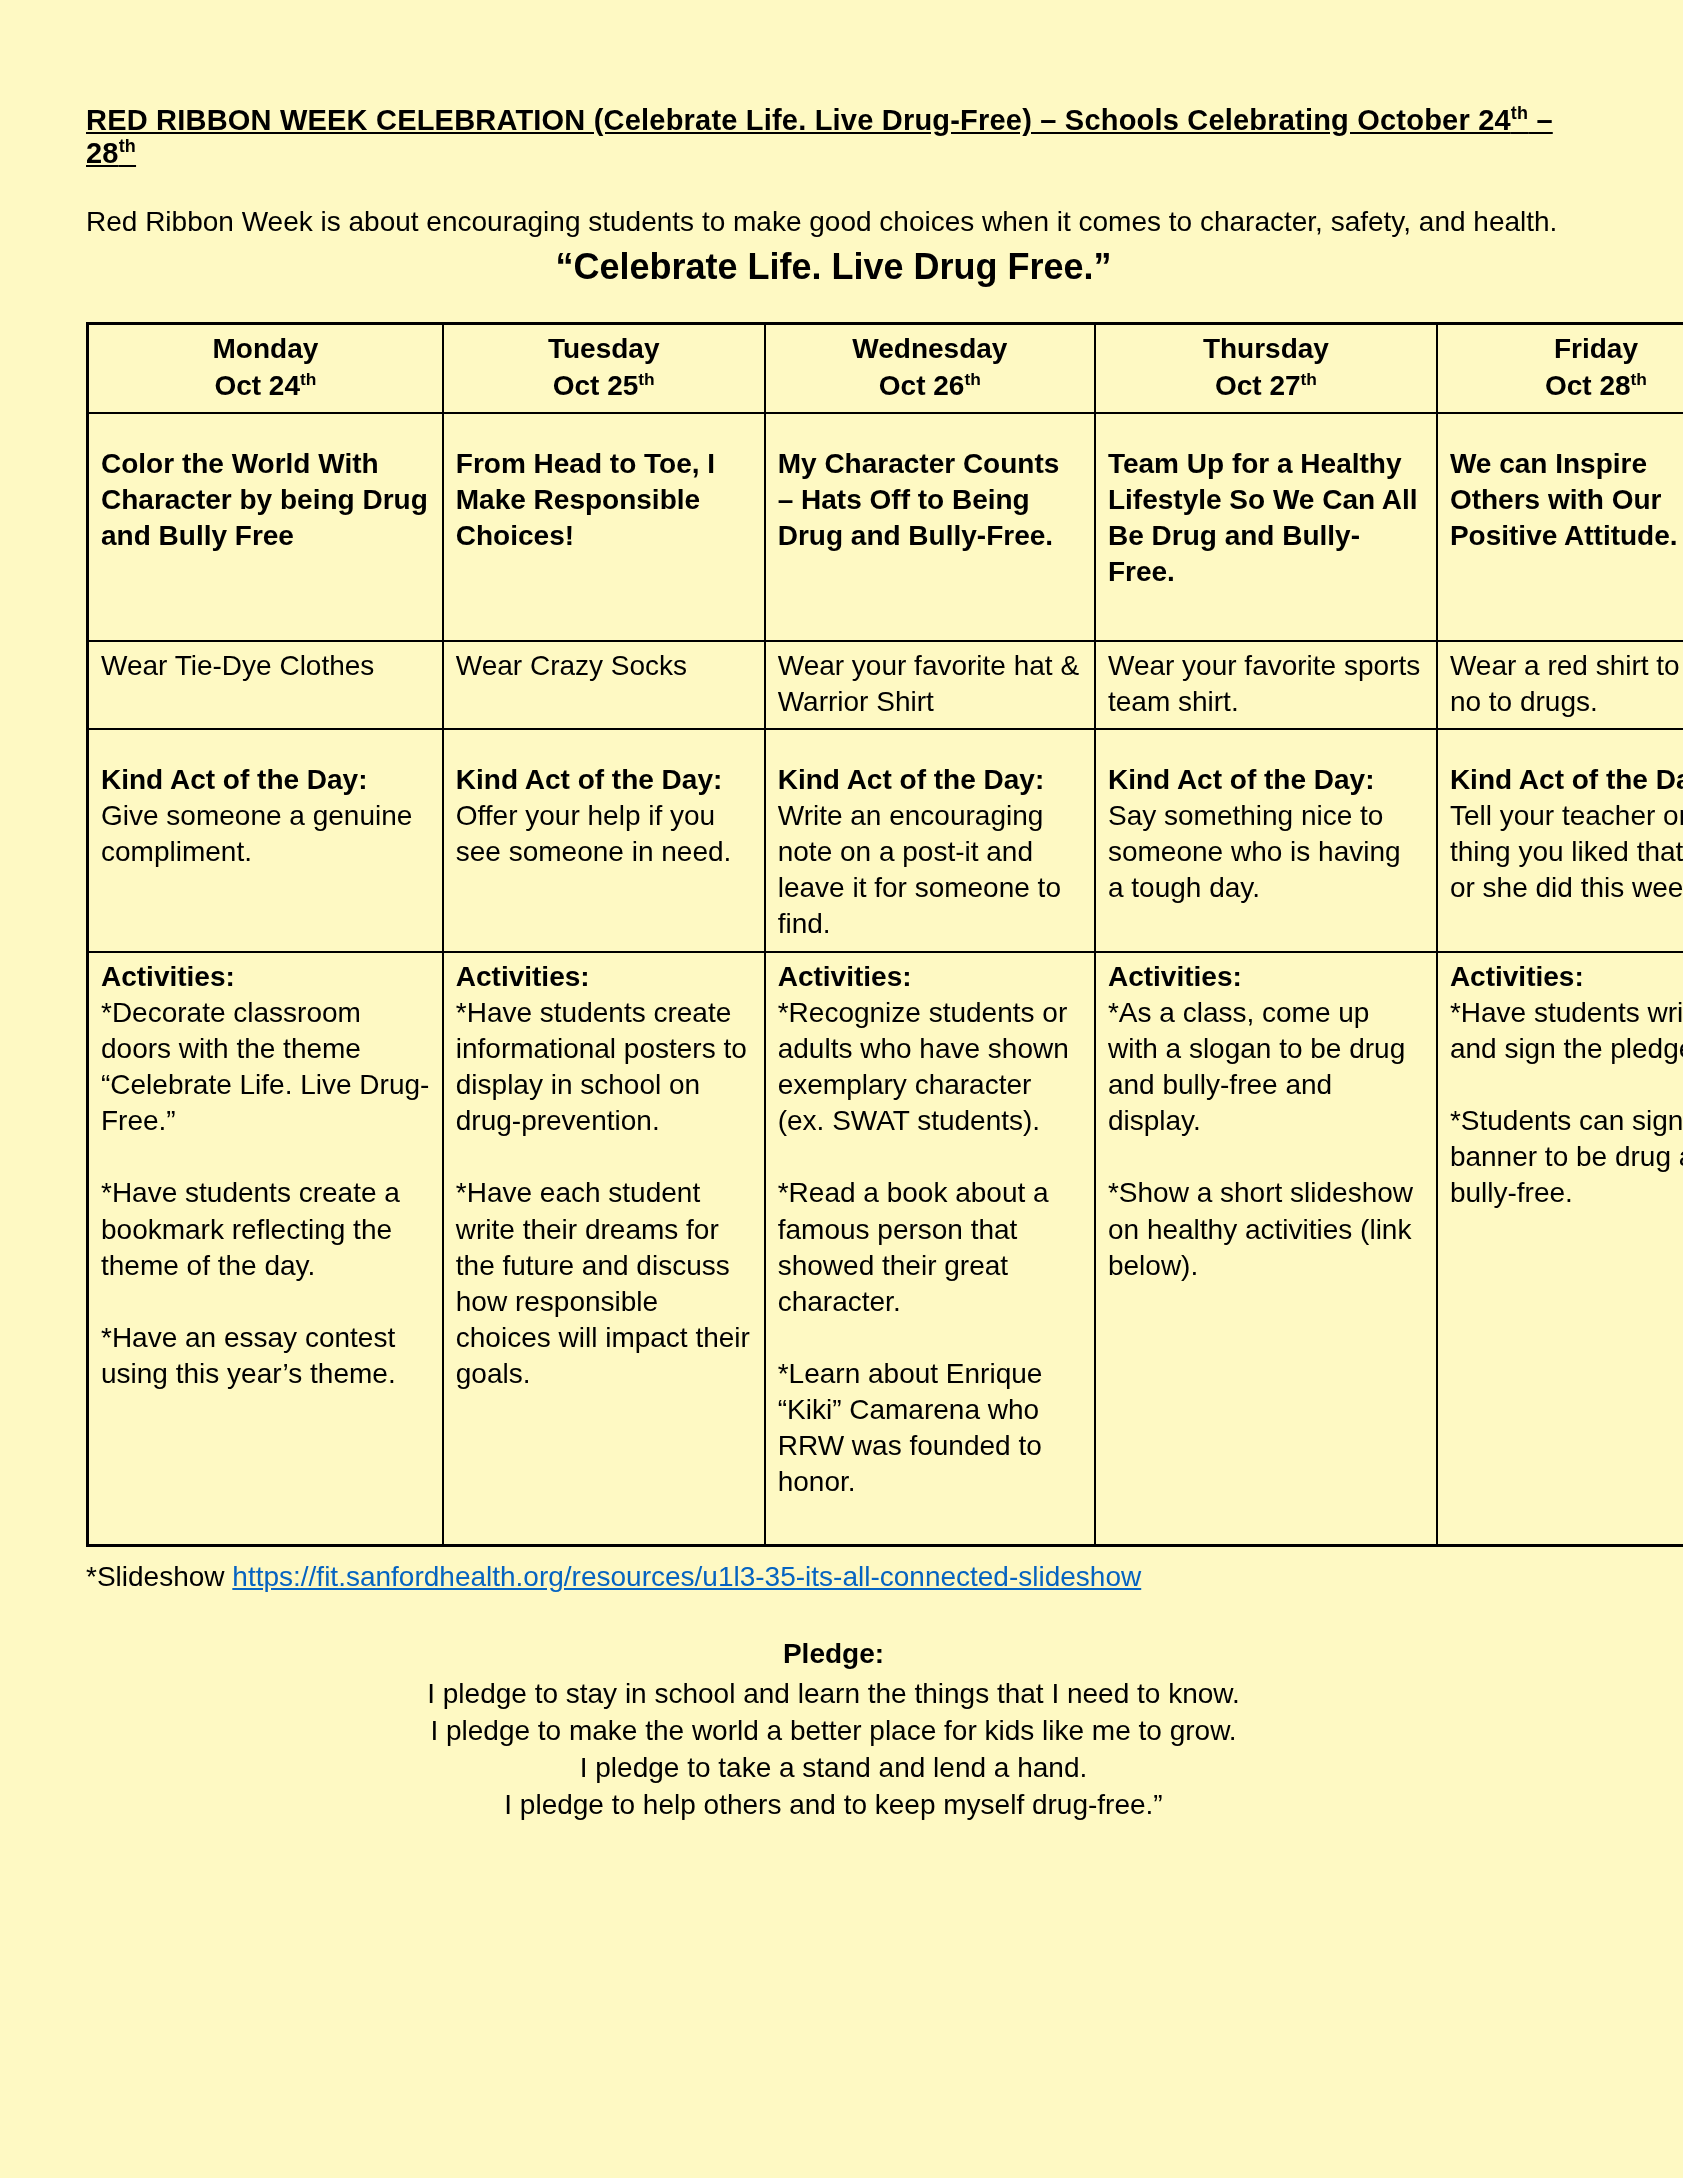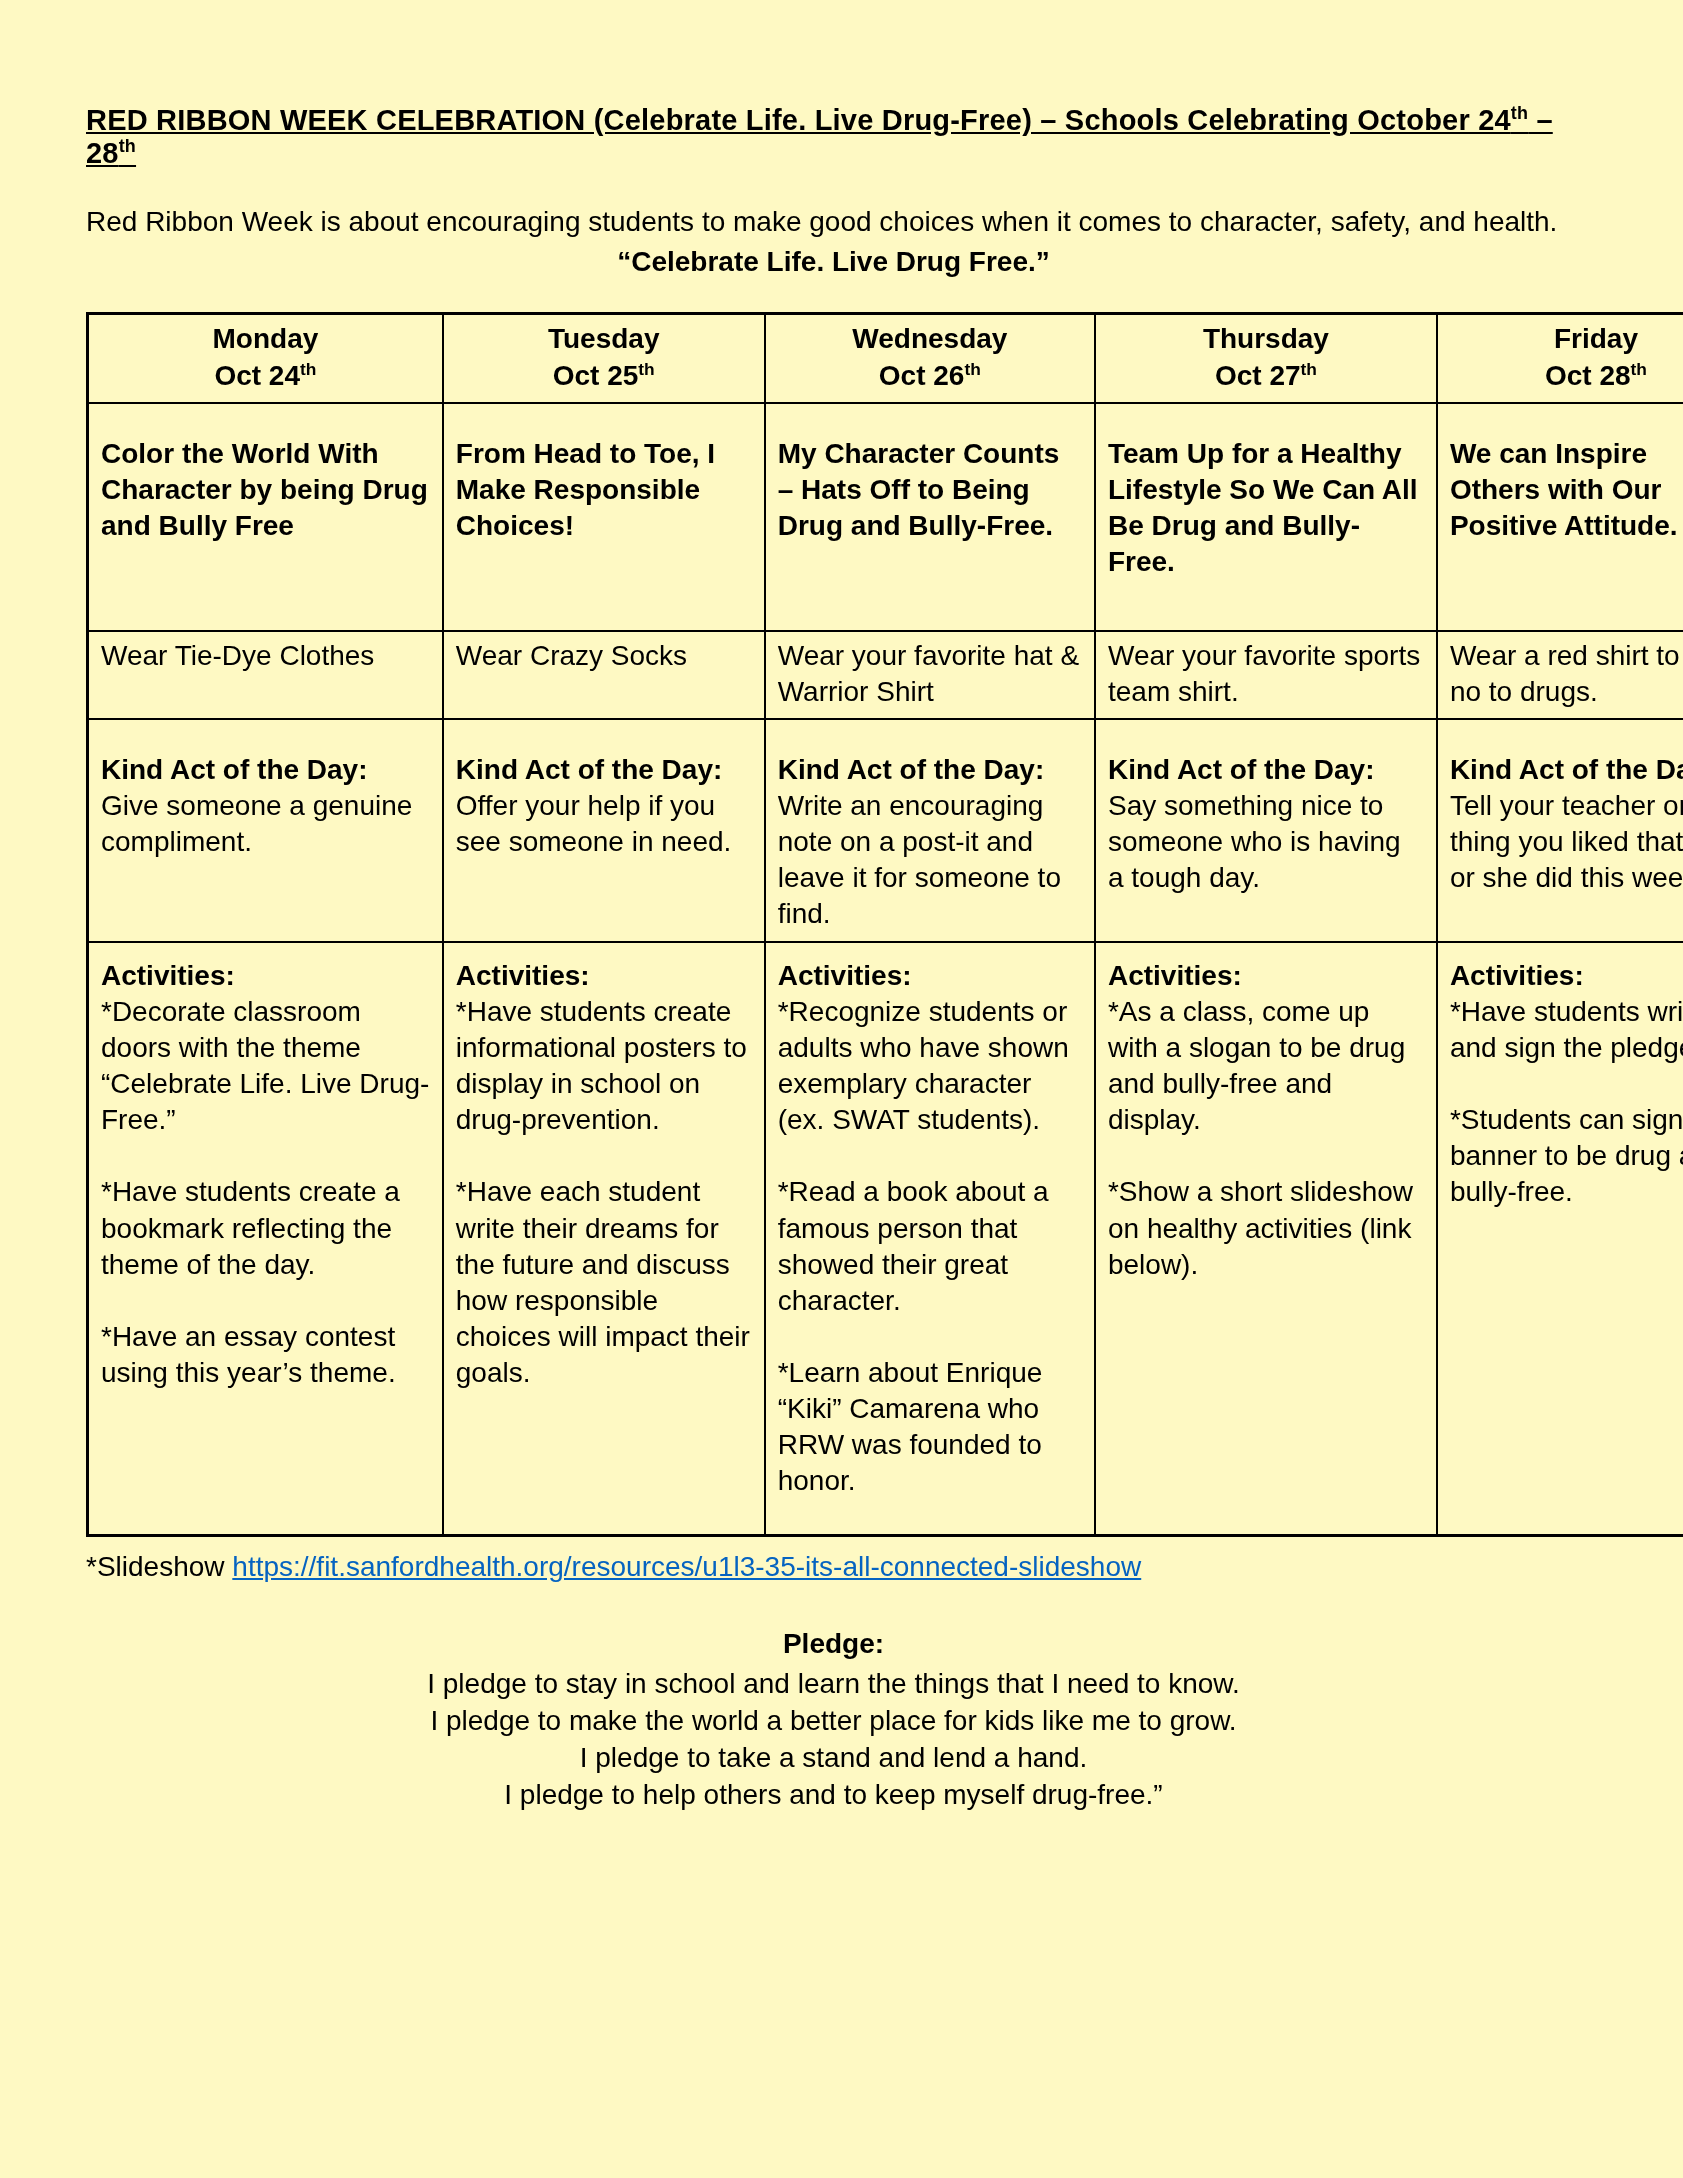--- a/index.html
+++ b/index.html
@@ -24,21 +24,21 @@
     letter-spacing: 0.2px;
   }
   .intro {
     margin: 34px 0 0 0;
     font-size: 28px;
     line-height: 1.3;
     max-width: 1485px;
   }
   .quote {
     margin: 6px 0 0 0;
-    font-size: 28px;
+    font-size: 36px;
     font-weight: bold;
     text-align: center;
     width: 1495px;
   }
 
   table.schedule {
     border-collapse: collapse;
     table-layout: fixed;
     width: 1671px;
     margin-top: 34px;
@@ -59,21 +59,21 @@
     text-align: center;
     font-weight: bold;
   }
   tr.row-theme { height: 228px; }
   tr.row-theme td { font-weight: bold; padding-top: 32px; }
   tr.row-wear { height: 75px; }
   tr.row-wear td { }
   tr.row-kind { height: 223px; }
   tr.row-kind td { padding-top: 32px; }
   tr.row-activities { height: 594px; }
-  tr.row-activities td { padding-top: 15px; }
+  tr.row-activities td { padding-top: 6px; }
 
   .lbl { font-weight: bold; display: block; }
   .acts { white-space: pre-line; display: block; }
 
   .slideshow {
     margin: 14px 0 0 0;
     font-size: 28px;
   }
   .slideshow a {
     color: #0563C1;

